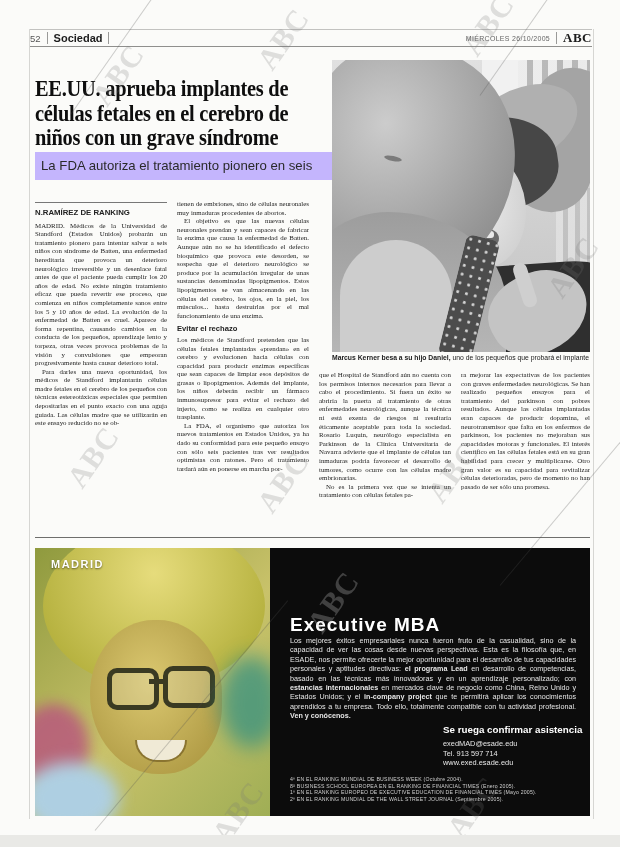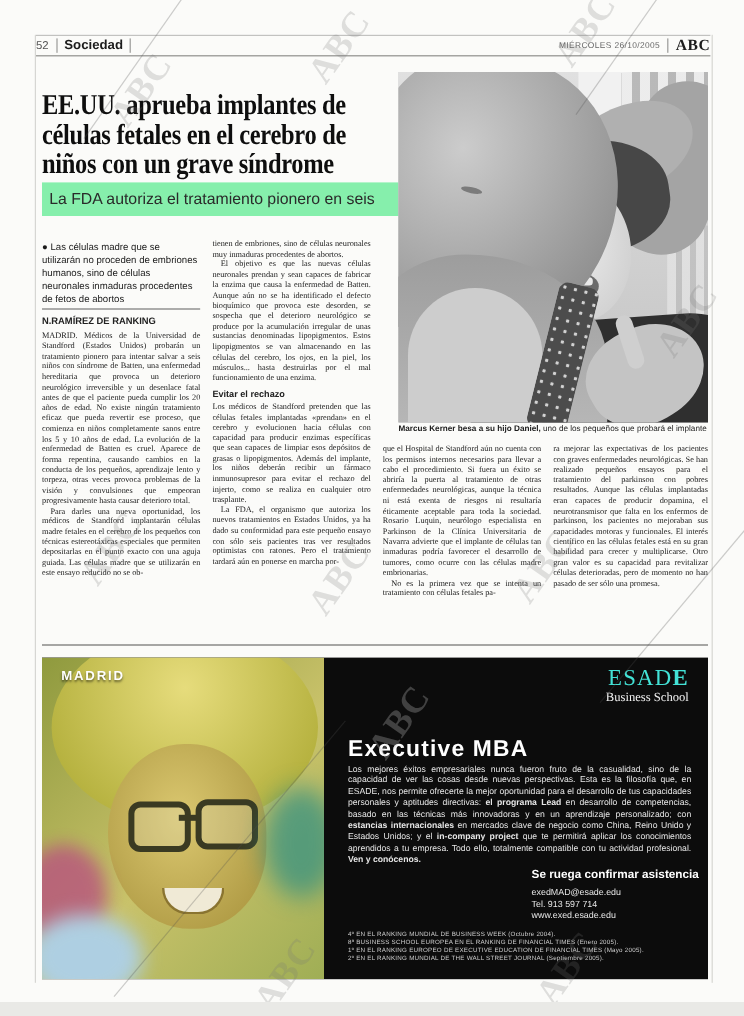--- a/index.html
+++ b/index.html
@@ -14,21 +14,21 @@
   .hdr-num{font-size:9.5px;color:#555;}
   .hdr-sec{font-size:11px;font-weight:700;}
   .hdr-date{font-size:7px;color:#666;letter-spacing:.3px;margin-left:auto;}
   .hdr-brand{font-family:"Liberation Serif",serif;font-weight:700;font-size:13px;letter-spacing:.5px;}
 
   
   .headline{left:35px;top:76px;width:352px;transform:scaleX(.85);transform-origin:left top;
             font-family:"Liberation Serif",serif;font-weight:700;font-size:24px;line-height:24.5px;
             letter-spacing:-.3px;color:#0e0e0e;}
   .headline div{white-space:nowrap;}
-  .subhead{left:35px;top:152px;width:286px;background:#86efac;padding:5px 6px 6px;
+  .subhead{left:35px;top:152px;width:286px;background:#c4b5fd;padding:5px 6px 6px;
            font-size:13.2px;line-height:17px;color:#2a2a2a;}
   .subhead div{white-space:nowrap;}
 
   
   .col{top:200px;width:132px;height:334px;overflow:hidden;
        font-family:"Liberation Serif",serif;font-size:6.9px;line-height:8.6px;
        text-align:justify;color:#222;}
   .c1{left:35px;} .c2{left:177px;} .c3{left:319px;top:371px;height:163px;} .c4{left:461px;top:371px;width:129px;height:163px;}
   .col p{margin:0;}
   .col p.ind{text-indent:7px;}
@@ -159,21 +159,20 @@
     <div class="ph-dadeye"></div>
     <div class="ph-dadbody"></div>
     <div class="ph-shirt"></div>
     <div class="ph-tie"></div>
     <div class="ph-hand2"></div>
     <div class="ph-finger"></div>
   </div>
   <div class="abs caption"><b>Marcus Kerner besa a su hijo Daniel,</b><span> uno de los pequeños que probará el implante</span></div>
 
   <div class="abs col c1">
-    <p class="summary"><span>●</span> <span>Las células madre que se utilizarán no proceden de embriones humanos, sino de células neuronales inmaduras procedentes de fetos de abortos</span></p>
     <div class="byline">N.RAMÍREZ DE RANKING</div>
     <p>MADRID. Médicos de la Universidad de Standford (Estados Unidos) probarán un tratamiento pionero para intentar salvar a seis niños con síndrome de Batten, una enfermedad hereditaria que provoca un deterioro neurológico irreversible y un desenlace fatal antes de que el paciente pueda cumplir los 20 años de edad. No existe ningún tratamiento eficaz que pueda revertir ese proceso, que comienza en niños completamente sanos entre los 5 y 10 años de edad. La evolución de la enfermedad de Batten es cruel. Aparece de forma repentina, causando cambios en la conducta de los pequeños, aprendizaje lento y torpeza, otras veces provoca problemas de la visión y convulsiones que empeoran progresivamente hasta causar deterioro total.</p>
     <p class="ind">Para darles una nueva oportunidad, los médicos de Standford implantarán células madre fetales en el cerebro de los pequeños con técnicas estereotáxicas especiales que permiten depositarlas en el punto exacto con una aguja guiada. Las células madre que se utilizarán en este ensayo reducido no se ob-</p>
   </div>
 
   <div class="abs col c2">
     <p>tienen de embriones, sino de células neuronales muy inmaduras procedentes de abortos.</p>
     <p class="ind">El objetivo es que las nuevas células neuronales prendan y sean capaces de fabricar la enzima que causa la enfermedad de Batten. Aunque aún no se ha identificado el defecto bioquímico que provoca este desorden, se sospecha que el deterioro neurológico se produce por la acumulación irregular de unas sustancias denominadas lipopigmentos. Estos lipopigmentos se van almacenando en las células del cerebro, los ojos, en la piel, los músculos... hasta destruirlas por el mal funcionamiento de una enzima.</p>
     <div class="subh2">Evitar el rechazo</div>
     <p>Los médicos de Standford pretenden que las células fetales implantadas «prendan» en el cerebro y evolucionen hacia células con capacidad para producir enzimas específicas que sean capaces de limpiar esos depósitos de grasas o lipopigmentos. Además del implante, los niños deberán recibir un fármaco inmunosupresor para evitar el rechazo del injerto, como se realiza en cualquier otro trasplante.</p>
@@ -197,24 +196,20 @@
       <div class="ad-face"></div>
       <div class="ad-glass l"></div>
       <div class="ad-glass r"></div>
       <div class="ad-bridge"></div>
       <div class="ad-smile"></div>
       <div class="ad-blob pink"></div>
       <div class="ad-blob blue"></div>
       <div class="ad-blob teal"></div>
       <div class="ad-region">MADRID</div>
     </div>
-    <div class="ad-logo">
-      <div class="mark" style="position: static; color: rgb(67, 226, 214);"><span>ESAD</span><span class="sfx">E</span></div>
-      <div class="bs" style="position:static;">Business School</div>
-    </div>
     <div class="ad-title">Executive MBA</div>
     <div class="ad-body"><span>Los mejores éxitos empresariales nunca fueron fruto de la casualidad, sino de la capacidad de ver las cosas desde nuevas perspectivas. Esta es la filosofía que, en ESADE, nos permite ofrecerte la mejor oportunidad para el desarrollo de tus capacidades personales y aptitudes directivas: </span><span style="font-weight: 700;">el programa Lead</span><span> en desarrollo de competencias, basado en las técnicas más innovadoras y en un aprendizaje personalizado; con </span><span style="font-weight: 700;">estancias internacionales</span><span> en mercados clave de negocio como China, Reino Unido y Estados Unidos; y el </span><span style="font-weight: 700;">in-company project</span><span> que te permitirá aplicar los conocimientos aprendidos a tu empresa. Todo ello, totalmente compatible con tu actividad profesional. </span><span style="font-weight: 700;">Ven y conócenos.</span></div>
     <div class="ad-confirm">
       <div class="ad-col-title" style="position:static;">Se ruega confirmar asistencia</div>
       <div class="ad-line" style="position:static;">exedMAD@esade.edu</div>
       <div class="ad-line" style="position:static;">Tel. 913 597 714</div>
       <div class="ad-line" style="position:static;">www.exed.esade.edu</div>
     </div>
     <div class="ad-ranks">
         <div>4º EN EL RANKING MUNDIAL DE BUSINESS WEEK (Octubre 2004).</div>

